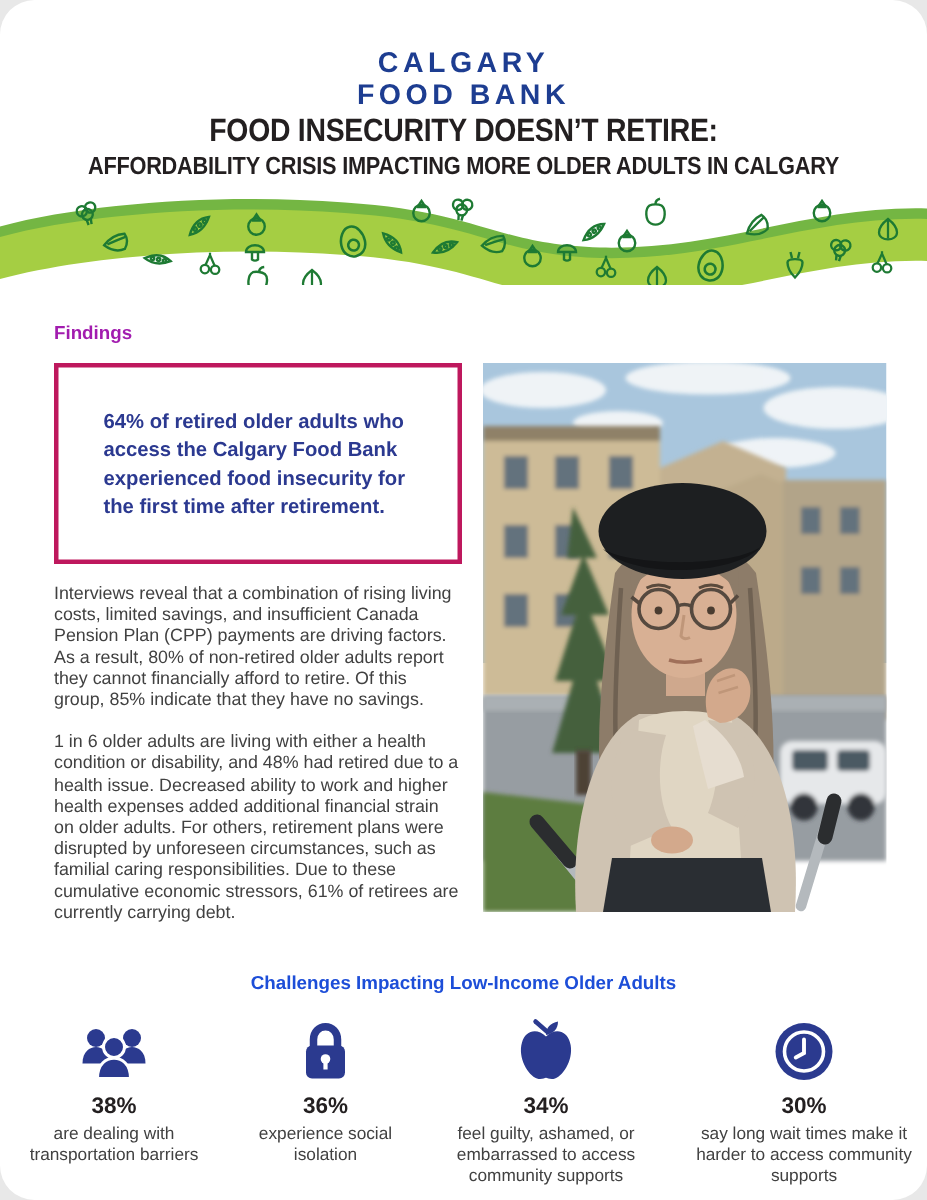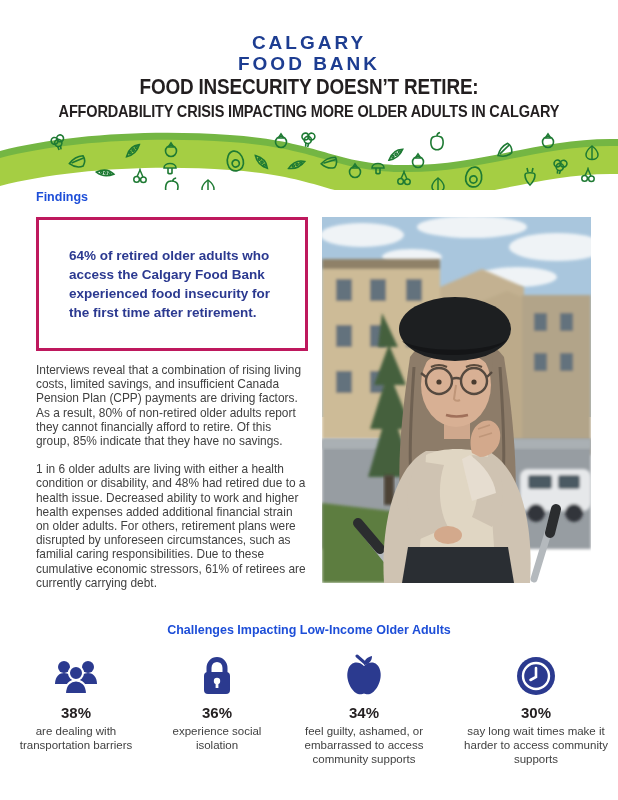--- a/index.html
+++ b/index.html
@@ -1,30 +1,30 @@
 <!DOCTYPE html>
 <html><head>
 <meta charset="utf-8">
 <style>
   html,body{margin:0;padding:0;background:#e8e8e8;}
   .page{
     width:618px;height:800px;background:#ffffff;margin:0 auto;position:relative;overflow:hidden;
-    font-family:"Liberation Sans",sans-serif;color:#231f20;
+    font-family:"Liberation Sans",sans-serif;color:#231f20;border-radius:23px;
   }
   
   .brand{padding-top:32px;text-align:center;}
   .brand-line{font-size:19px;font-weight:bold;letter-spacing:3px;color:#1d3d91;line-height:21px;}
   .title-block{margin-top:1px;text-align:center;}
   .title-main{font-size:21.5px;font-weight:800;letter-spacing:-0.2px;transform:scaleX(0.88);transform-origin:50% 50%;white-space:nowrap;color:#231f20;}
   .title-sub{font-size:16.5px;font-weight:800;letter-spacing:-0.2px;transform:scaleX(0.88);transform-origin:50% 50%;white-space:nowrap;color:#231f20;margin-top:2px;}
   
   .wave-wrap{margin-top:7px;height:62px;width:618px;}
   
   .content{padding:0 27px 0 36px;}
-  .findings-heading{margin-top:0;font-size:12.5px;font-weight:bold;color:#1d4ed8;}
+  .findings-heading{margin-top:25px;font-size:12.5px;font-weight:bold;color:#a21caf;}
   .columns{display:flex;gap:14px;margin-top:13px;align-items:flex-start;}
   .left-col{width:272px;flex:0 0 272px;}
   .callout{border:3px solid #be185d;box-sizing:border-box;padding:26px 12px 26px 30px;
     color:#2b3990;font-weight:bold;font-size:13.5px;line-height:19px;}
   .body-para{font-size:11.9px;line-height:14.2px;color:#414141;margin:0;}
   .body-para.first{margin-top:12px;}
   .body-para.second{margin-top:14px;}
   .photo-col{width:269px;flex:0 0 269px;height:366px;}
   .photo-col svg{display:block;}
   

